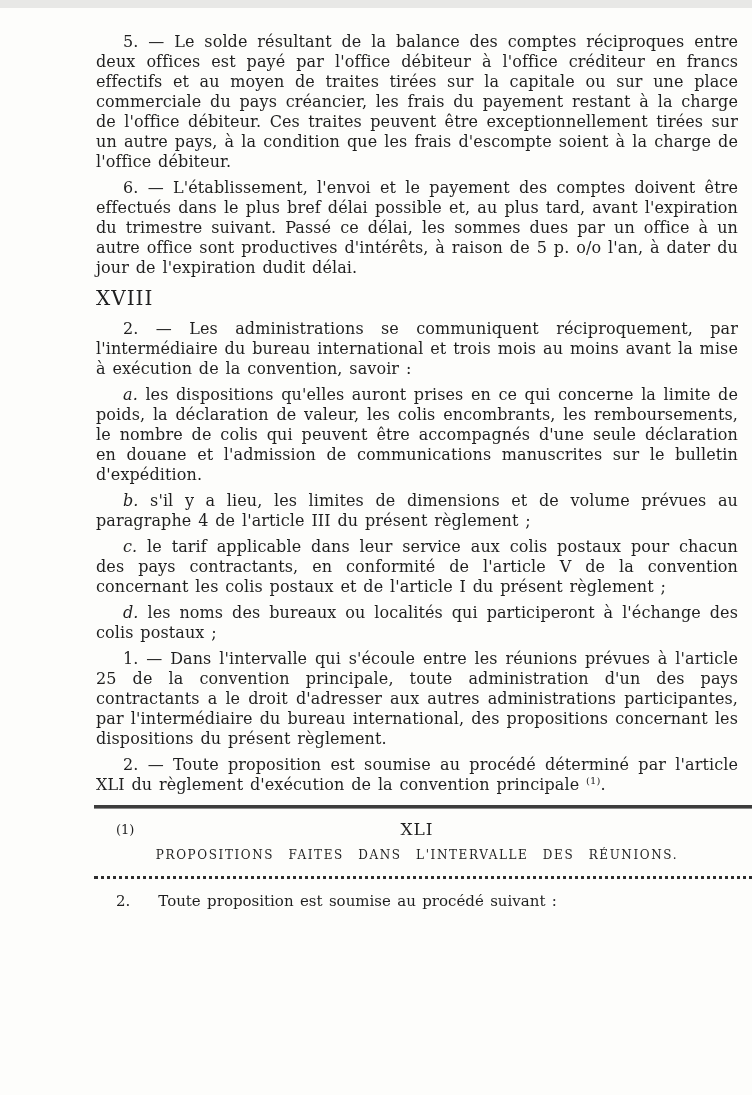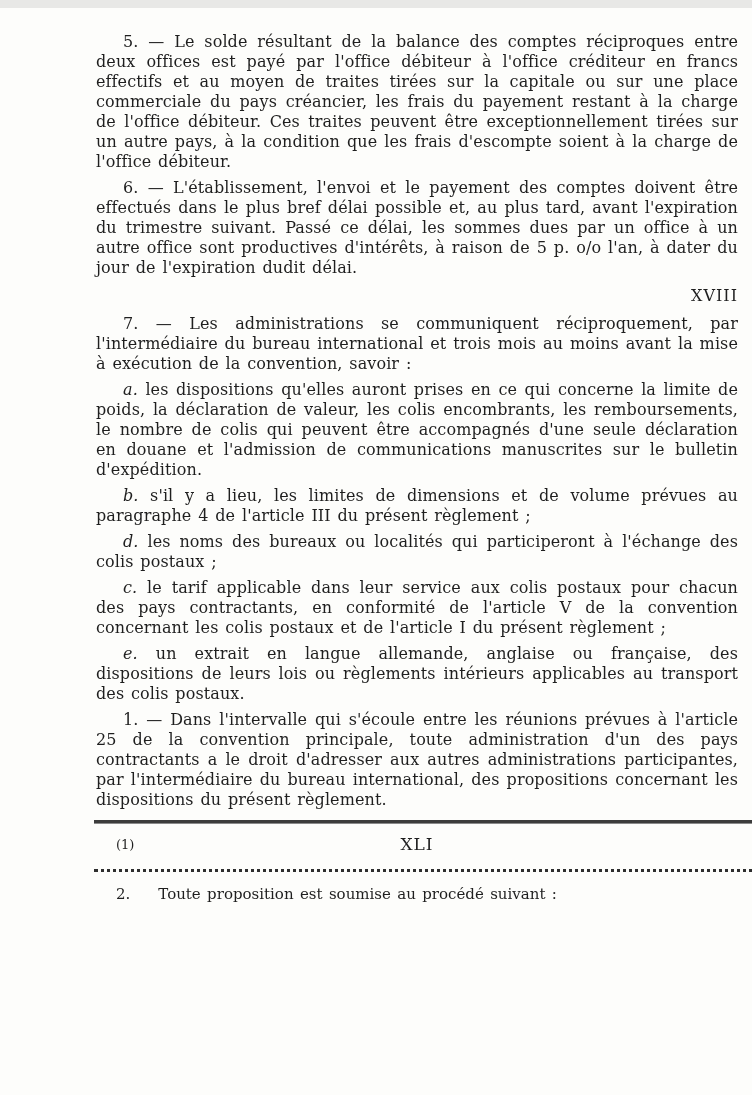--- a/index.html
+++ b/index.html
@@ -26,24 +26,24 @@
     text-align: justify;
     text-indent: 27px;
     word-spacing: 1.6px;
     letter-spacing: 0.1px;
   }
   .para .marker {
     font-style: italic;
   }
   .article-heading {
     margin: 8px 0 9px 0;
-    font-size: 16px;
+    font-size: 20px;
     font-weight: normal;
     letter-spacing: 1px;
-    text-align: right;
+    text-align: left;
   }
   .article-heading.spaced {
     margin-top: 36px;
   }
   sup.fnref {
     font-size: 10px;
     line-height: 0;
   }
   .fn-rule {
     margin: 10px 0 10px -2px;
@@ -96,42 +96,43 @@
 
 <div class="page">
 
   <p class="para">5. — Le solde résultant de la balance des comptes réciproques entre deux offices est payé par l'office débiteur à l'office créditeur en francs effectifs et au moyen de traites tirées sur la capitale ou sur une place commerciale du pays créancier, les frais du payement restant à la charge de l'office débiteur. Ces traites peuvent être exceptionnellement tirées sur un autre pays, à la condition que les frais d'escompte soient à la charge de l'office débiteur.</p>
 
   <p class="para">6. — L'établissement, l'envoi et le payement des comptes doivent être effectués dans le plus bref délai possible et, au plus tard, avant l'expiration du trimestre suivant. Passé ce délai, les sommes dues par un office à un autre office sont productives d'intérêts, à raison de 5 p. o/o l'an, à dater du jour de l'expiration dudit délai.</p>
 
 
   <h2 class="article-heading">XVIII</h2>
 
-  <p class="para">7. — Les administrations se communiquent réciproquement, par l'intermédiaire du bureau international et trois mois au moins avant la mise à exécution de la convention, savoir :</p>
+  <p class="para">2. — Les administrations se communiquent réciproquement, par l'intermédiaire du bureau international et trois mois au moins avant la mise à exécution de la convention, savoir :</p>
 
   <p class="para"><span class="marker">a.</span> <span>les dispositions qu'elles auront prises en ce qui concerne la limite de poids, la déclaration de valeur, les colis encombrants, les remboursements, le nombre de colis qui peuvent être accompagnés d'une seule déclaration en douane et l'admission de communications manuscrites sur le bulletin d'expédition.</span></p>
 
   <p class="para"><span class="marker">b.</span> <span>s'il y a lieu, les limites de dimensions et de volume prévues au paragraphe 4 de l'article III du présent règlement ;</span></p>
 
+  <p class="para"><span class="marker">c.</span> <span>le tarif applicable dans leur service aux colis postaux pour chacun des pays contractants, en conformité de l'article V de la convention concernant les colis postaux et de l'article I du présent règlement ;</span></p>
+
   <p class="para"><span class="marker">d.</span> <span>les noms des bureaux ou localités qui participeront à l'échange des colis postaux ;</span></p>
 
-  <p class="para"><span class="marker">c.</span> <span>le tarif applicable dans leur service aux colis postaux pour chacun des pays contractants, en conformité de l'article V de la convention concernant les colis postaux et de l'article I du présent règlement ;</span></p>
-
-  <p class="para"><span class="marker">e.</span> <span>un extrait en langue allemande, anglaise ou française, des dispositions de leurs lois ou règlements intérieurs applicables au transport des colis postaux.</span></p>
 
 
 
   <p class="para">1. — Dans l'intervalle qui s'écoule entre les réunions prévues à l'article 25 de la convention principale, toute administration d'un des pays contractants a le droit d'adresser aux autres administrations participantes, par l'intermédiaire du bureau international, des propositions concernant les dispositions du présent règlement.</p>
 
+  <p class="para"><span>2. — Toute proposition est soumise au procédé déterminé par l'article XLI du règlement d'exécution de la convention principale</span> <sup class="fnref">(1)</sup><span>.</span></p>
 
   <div class="fn-rule"></div>
 
   <div class="fn-head">
     <span class="fn-marker">(1)</span>
     <span class="fn-title">XLI</span>
   </div>
 
+  <div class="fn-subtitle">PROPOSITIONS FAITES DANS L'INTERVALLE DES RÉUNIONS.</div>
 
   <div class="fn-dots"></div>
 
   <p class="fn-para"><span class="fn-num">2.</span><span>Toute proposition est soumise au procédé suivant :</span></p>
 
 </div>
 
 </body></html>

